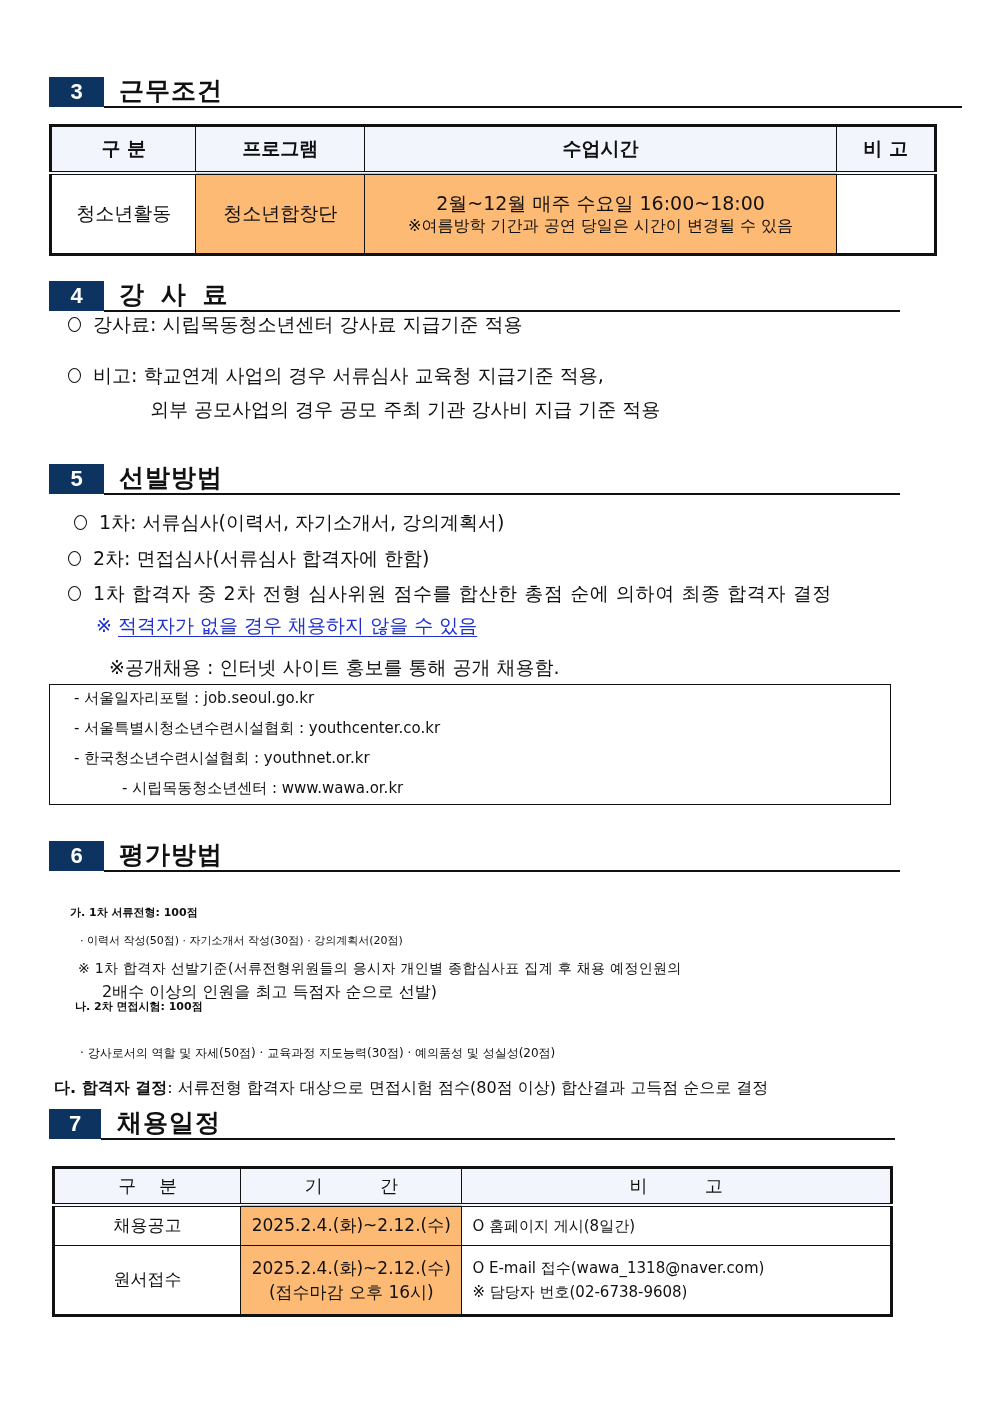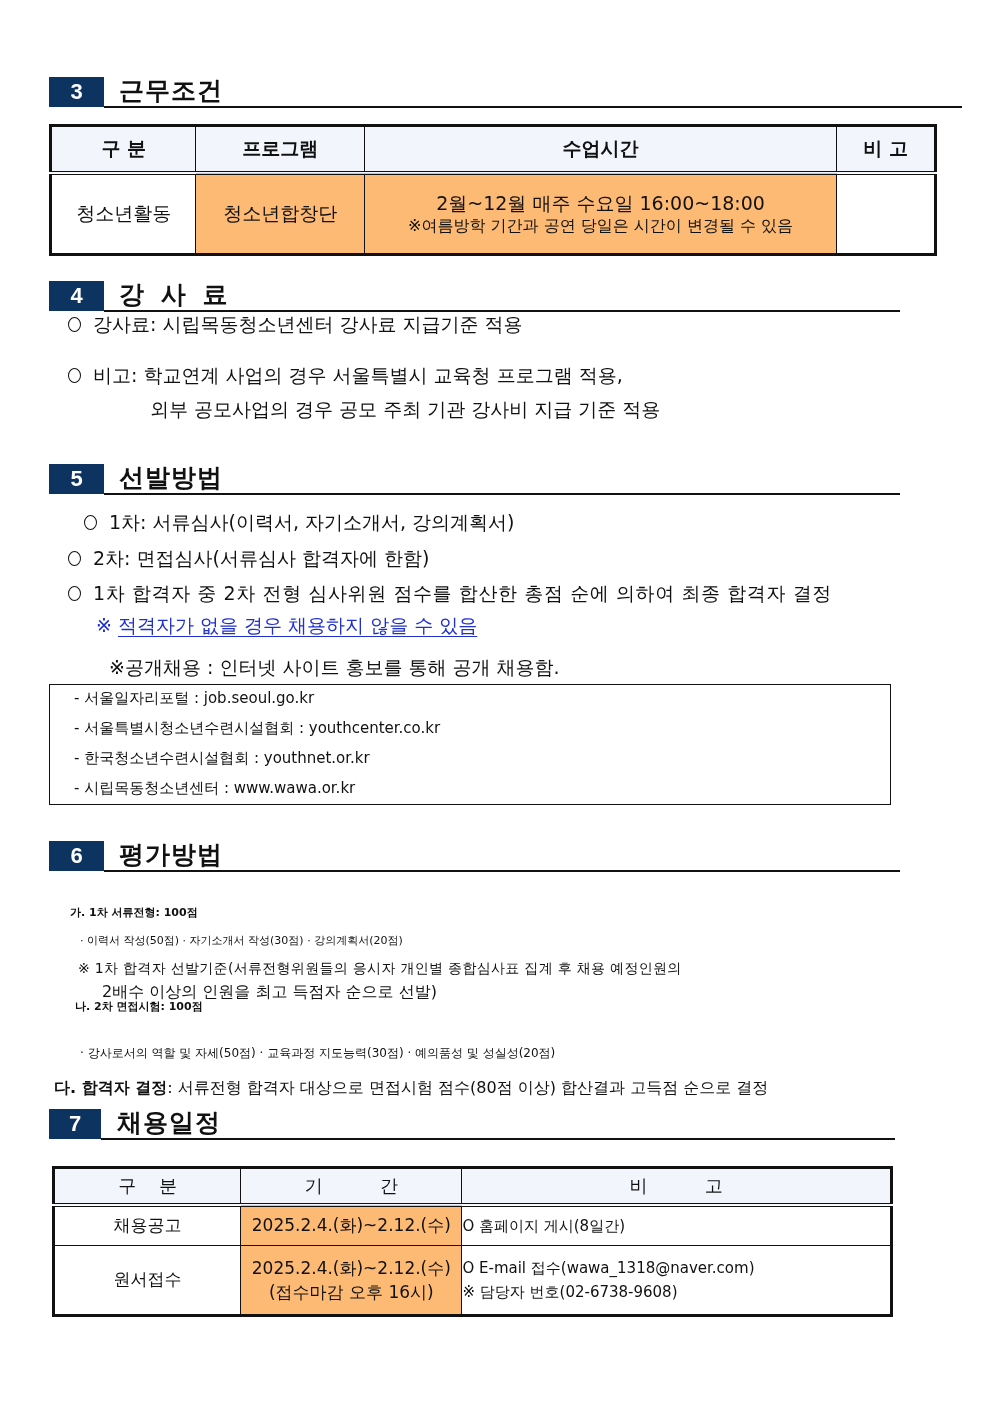--- a/index.html
+++ b/index.html
@@ -17,21 +17,21 @@
   .t3 { left: 49px; top: 124px; width: 888px; border: 3px solid #111; }
   .t3 th { background: #f2f6fc; font-weight: bold; font-size: 19px; height: 44px; border-bottom: 4px double #111; }
   .t3 td { height: 78px; font-size: 19px; }
   .beige { background: #fdba74; }
   .t3 .c3line1 { font-size: 19px; line-height: 24px; }
   .t3 .c3line2 { font-size: 16px; line-height: 22px; }
 
   .t7 { left: 52px; top: 1166px; width: 841px; border: 3px solid #111; }
   .t7 th { background: #f2f6fc; font-weight: normal; font-size: 18px; height: 34px; border-bottom: 4px double #111; }
   .t7 td { font-size: 17px; }
-  .t7 .remark { text-align: left; font-size: 15px; line-height: 24px; }
+  .t7 .remark { text-align: left; padding-left: 10px; font-size: 15px; line-height: 24px; }
 
   .para { position: absolute; font-size: 19px; white-space: nowrap; line-height: 26px; }
   .sm { font-size: 11px; }
   .bullet { display: inline-block; width: 11px; height: 13px; border: 1.6px solid #111; border-radius: 50%; margin-right: 12px; vertical-align: -1px; }
   .blue { color: #1f2fd0; }
   .ul { text-decoration: underline; text-underline-offset: 4px; }
   .box { position: absolute; left: 49px; top: 684px; width: 840px; height: 119px; border: 1.2px solid #111; }
   .box .line { position: absolute; left: 24px; font-size: 15px; white-space: nowrap; }
   .bold { font-weight: bold; }
 </style>
@@ -72,49 +72,49 @@
 
 <div class="sec" style="top:281px;">
   <div class="num">4</div>
   <div class="title" style="letter-spacing:4px;">강 사 료</div>
   <div class="rule" style="width:796px;"></div>
 </div>
 <div class="para" style="left:68px; top:311px;text-align:right;">
   <span class="bullet"></span><span>강사료: 시립목동청소년센터 강사료 지급기준 적용</span>
 </div>
 <div class="para" style="left:68px; top:362px;">
-  <span class="bullet"></span><span>비고: 학교연계 사업의 경우 서울특별시 교육청 프로그램 적용,</span>
+  <span class="bullet"></span><span>비고: 학교연계 사업의 경우 서류심사 교육청 지급기준 적용,</span>
 </div>
 <div class="para" style="left:150px; top:396px;">외부 공모사업의 경우 공모 주최 기관 강사비 지급 기준 적용</div>
 
 <div class="sec" style="top:464px;">
   <div class="num">5</div>
   <div class="title">선발방법</div>
   <div class="rule" style="width:796px;"></div>
 </div>
-<div class="para" style="left:84px; top:509px;text-align:center;">
+<div class="para" style="left:74px; top:509px;text-align:center;">
   <span class="bullet"></span><span>1차: 서류심사(이력서, 자기소개서, 강의계획서)</span>
 </div>
 <div class="para" style="left:68px; top:545px;">
   <span class="bullet"></span><span>2차: 면접심사(서류심사 합격자에 한함)</span>
 </div>
 <div class="para" style="left:68px; top:580px; letter-spacing:0.6px;">
   <span class="bullet"></span><span>1차 합격자 중 2차 전형 심사위원 점수를 합산한 총점 순에 의하여 최종 합격자 결정</span>
 </div>
 <div class="para blue" style="left:96px; top:612px;">
   <span>※</span>
   <span class="ul">적격자가 없을 경우 채용하지 않을 수 있음</span>
 </div>
 <div class="para" style="left:65px; top:654px;margin-left:44px;">※공개채용 : 인터넷 사이트 홍보를 통해 공개 채용함.</div>
 
 <div class="box">
   <div class="line" style="top:4px;">-  서울일자리포털 : job.seoul.go.kr</div>
   <div class="line" style="top:34px;">-  서울특별시청소년수련시설협회 : youthcenter.co.kr</div>
   <div class="line" style="top:64px;">-  한국청소년수련시설협회 : youthnet.or.kr</div>
-  <div class="line" style="top:94px;">-  시립목동청소년센터 : www.wawa.or.kr</div>
+  <div class="line" style="top:94px;margin-left:48px;">-  시립목동청소년센터 : www.wawa.or.kr</div>
 </div>
 
 <div class="sec" style="top:841px;">
   <div class="num">6</div>
   <div class="title">평가방법</div>
   <div class="rule" style="width:796px;"></div>
 </div>
 <div class="para bold sm" style="left:70px; top:900px;">가. 1차 서류전형: 100점</div>
 <div class="para sm" style="left:80px; top:928px;">· 이력서 작성(50점) · 자기소개서 작성(30점) · 강의계획서(20점)</div>
 <div class="para" style="left:78px; top:955px; font-size:14px; letter-spacing:0.3px;">※ 1차 합격자 선발기준(서류전형위원들의 응시자 개인별 종합심사표 집계 후 채용 예정인원의</div>

